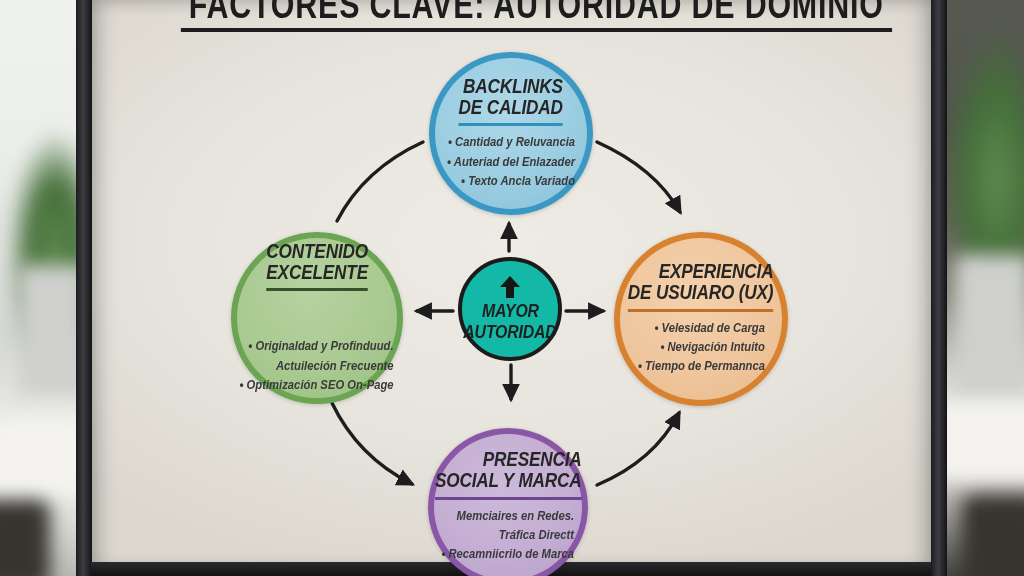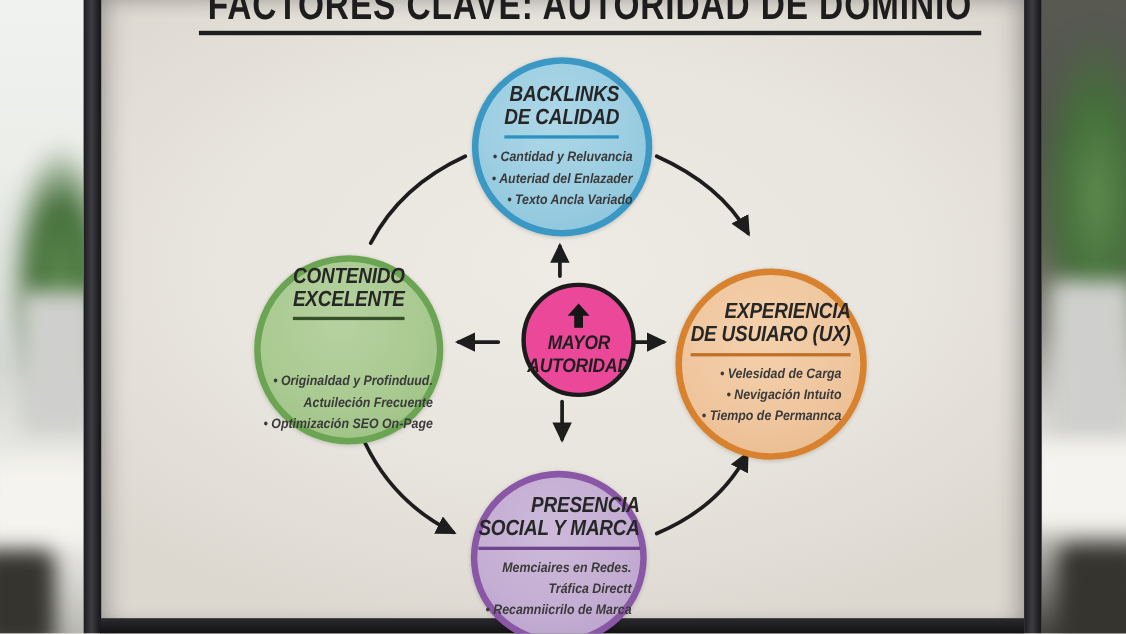--- a/index.html
+++ b/index.html
@@ -53,32 +53,32 @@
   .node-top    { left:429px; top:52px;  width:164px; height:163px;
     background:radial-gradient(circle at 45% 35%, #aed8e8 0%, #9bcde1 55%, #86c2da 100%);
     border:6px solid #3b98c4; }
   .node-top .node-heading { border-bottom-color:#2d92bd; }
 
   .node-left   { left:231px; top:232px; width:172px; height:172px;
     background:radial-gradient(circle at 45% 35%, #b6d2a0 0%, #a9ca91 55%, #99bf80 100%);
     border:6px solid #6ba452;gap:39px; }
   .node-left .node-heading { border-bottom-color:#35502b; }
 
-  .node-right  { left:614px; top:244px; width:174px; height:174px;
+  .node-right  { left:614px; top:232px; width:174px; height:174px;
     background:radial-gradient(circle at 45% 35%, #f4d1ac 0%, #efc69e 55%, #e9b98b 100%);
     border:6px solid #d8822f; }
   .node-right .node-heading { border-bottom-color:#bf7129; }
 
   .node-bottom { left:428px; top:428px; width:160px; height:158px;
     background:radial-gradient(circle at 45% 35%, #cdbada 0%, #c4aed3 55%, #b89fc9 100%);
     border:6px solid #8a57a7; }
   .node-bottom .node-heading { border-bottom-color:#70458f; }
 
-  .node-center { left:474px; top:257px; width:104px; height:104px;
-    background:#ec4899; border:4px solid #1b1b1b; box-shadow:none; }
+  .node-center { left:458px; top:257px; width:104px; height:104px;
+    background:#14b8a6; border:4px solid #1b1b1b; box-shadow:none; }
   .node-center .center-line { font-weight:bold; font-size:18px; line-height:1.12;
     color:#1f1f1f; transform:scaleX(0.88); letter-spacing:-0.2px; }
 
   
   .up-arrow { width:24px; height:22px; position:relative; margin-bottom:3px; }
   .up-arrow .tri { position:absolute; left:50%; top:0; transform:translateX(-50%);
     width:0; height:0; border-left:10px solid transparent; border-right:10px solid transparent;
     border-bottom:11px solid #161616; }
   .up-arrow .stem { position:absolute; left:50%; top:10px; transform:translateX(-50%);
     width:8px; height:12px; background:#161616; }

